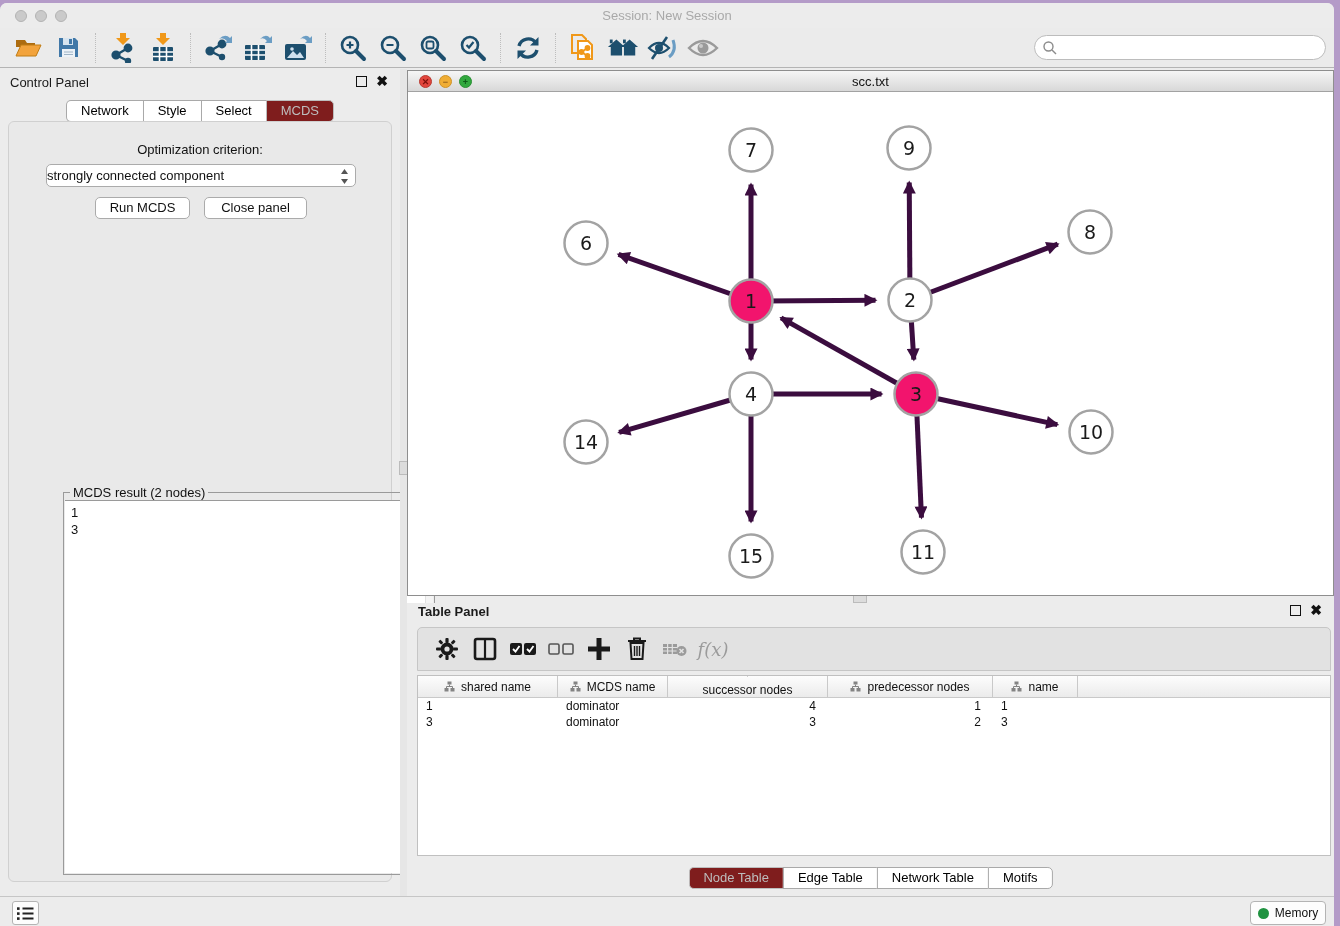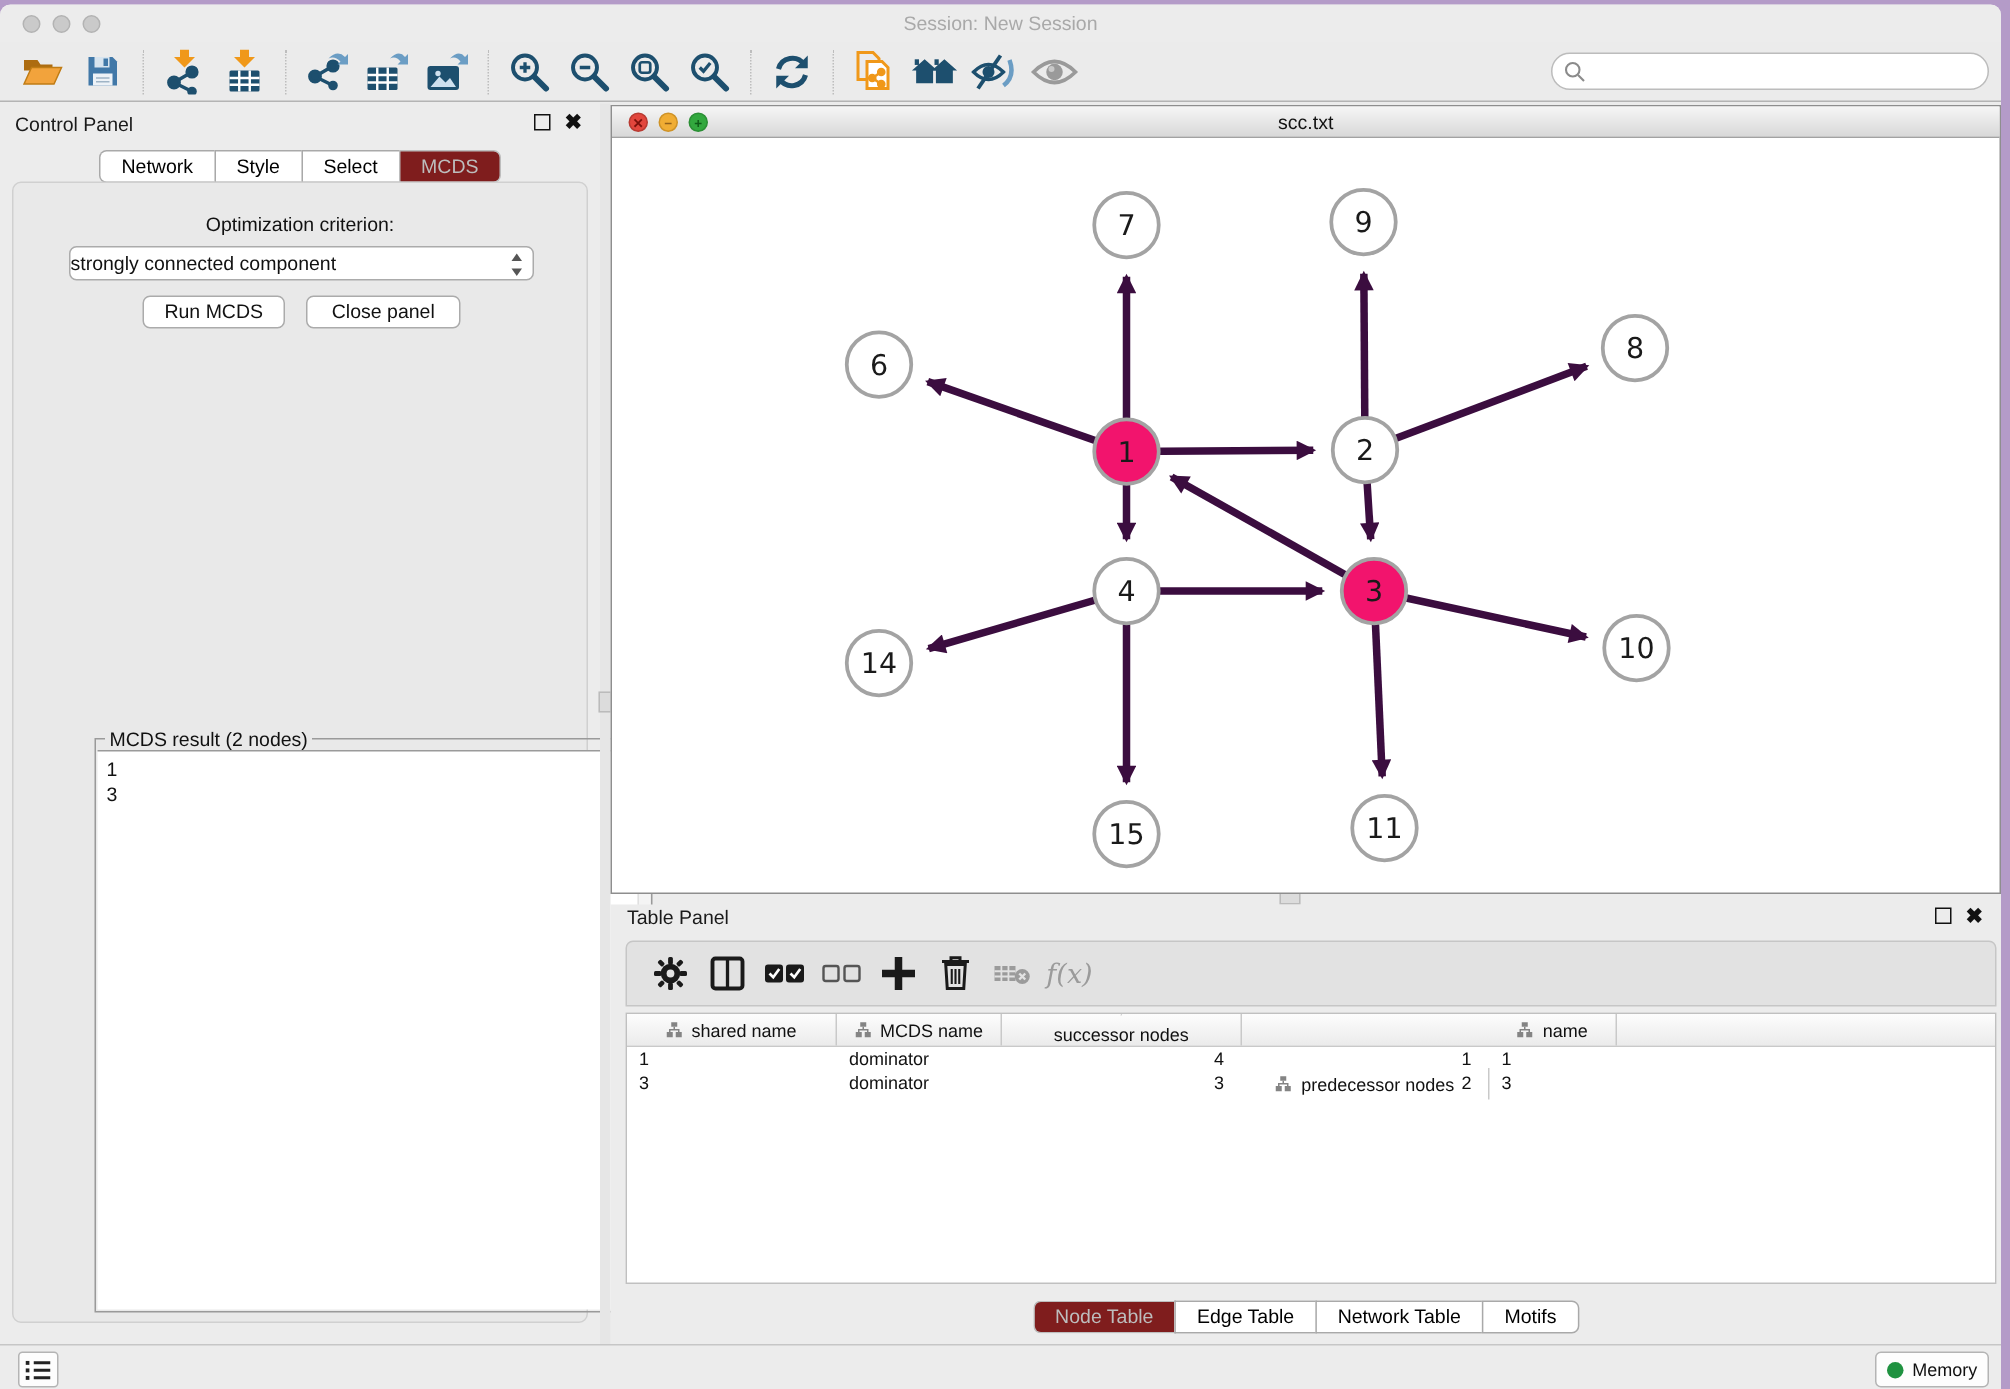--- a/index.html
+++ b/index.html
@@ -56,21 +56,21 @@
   #nw-titlebar { position:absolute; left:0; top:0; width:100%; height:21px; background:linear-gradient(#f6f6f6,#d8d8d8); border-bottom:1px solid #a2a2a2; }
   .nwl { position:absolute; top:4px; width:13px; height:13px; border-radius:50%; font-size:9px; font-weight:bold; text-align:center; line-height:12px; }
   #nw-close { left:11px; background:#e2463d; border:1px solid #b83b32; color:#7c100b; }
   #nw-min  { left:31px; background:#f0ad34; border:1px solid #cf9327; color:#93611a; }
   #nw-zoom { left:51px; background:#32a83e; border:1px solid #2b8f35; color:#0e5c18; }
   #nw-title { position:absolute; left:0; right:0; top:3px; text-align:center; font-size:13px; color:#111; }
   #graph-svg { position:absolute; left:0; top:21px; }
 
   
   #table-panel { position:absolute; left:407px; top:600px; width:927px; height:293px; background:#ececec; }
-  #tp-header { position:absolute; left:11px; top:1px; font-size:13px; color:#1a1a1a; }
+  #tp-header { position:absolute; left:11px; top:1px; font-size:13px; color:#1a1a1a;font-weight:bold; }
   #tp-toolbar { position:absolute; left:10px; top:24px; width:914px; height:44px; background:#e2e2e2; border:1px solid #c6c6c6; border-radius:5px 5px 0 0; display:flex; align-items:center; padding-left:10px; }
   .tpi { width:30px; height:30px; display:flex; align-items:center; justify-content:center; margin:0 4px; }
   #fx-icon { font-family:"DejaVu Serif", serif; font-style:italic; font-size:18px; color:#9b9b9b; }
   #node-table { position:absolute; left:10px; top:72px; width:914px; height:181px; background:#fff; border:1px solid #c0c0c0; overflow:hidden; }
   #table-header { display:flex; height:22px; background:linear-gradient(#fdfdfd,#ebebeb); border-bottom:1px solid #c9c9c9; }
   .hcell { display:flex; align-items:center; justify-content:center; gap:6px; font-size:12px; color:#111; border-right:1px solid #c9c9c9; height:100%; }
   .trow { display:flex; height:16px; }
   .tcell { font-size:12px; color:#111; line-height:16px; white-space:nowrap; overflow:hidden; }
   #tp-tabs { left:50%; transform:translateX(-50%); top:264px; }
 
@@ -454,21 +454,21 @@
           </div>
           <div class="hcell" style="width: 160px; flex-direction: column;">
             <svg width="11" height="11" viewBox="0 0 11 11">
               <rect x="3.5" y="0.5" width="4" height="3" fill="#848484"></rect>
               <rect x="0.5" y="7" width="4" height="3.5" fill="#848484"></rect>
               <rect x="6.5" y="7" width="4" height="3.5" fill="#848484"></rect>
               <path d="M5.5 3.5 v2 M2.5 7 V5.5 h6 V7" stroke="#848484" fill="none"></path>
             </svg>
             <span>successor nodes</span>
           </div>
-          <div class="hcell" style="width: 165px; margin-top: 36px;">
+          <div class="hcell" style="width: 165px;">
             <svg width="11" height="11" viewBox="0 0 11 11">
               <rect x="3.5" y="0.5" width="4" height="3" fill="#848484"></rect>
               <rect x="0.5" y="7" width="4" height="3.5" fill="#848484"></rect>
               <rect x="6.5" y="7" width="4" height="3.5" fill="#848484"></rect>
               <path d="M5.5 3.5 v2 M2.5 7 V5.5 h6 V7" stroke="#848484" fill="none"></path>
             </svg>
             <span>predecessor nodes</span>
           </div>
           <div class="hcell" style="width: 85px;">
             <svg width="11" height="11" viewBox="0 0 11 11">

